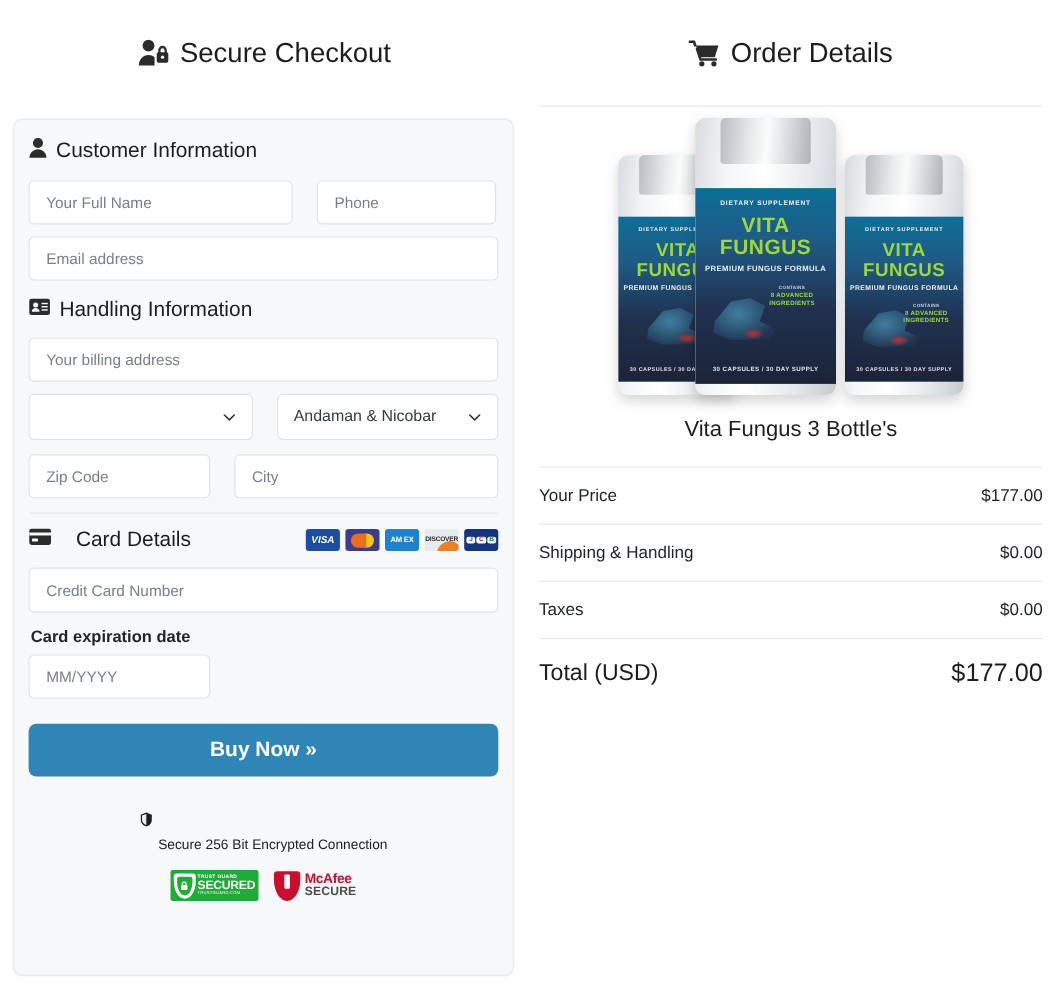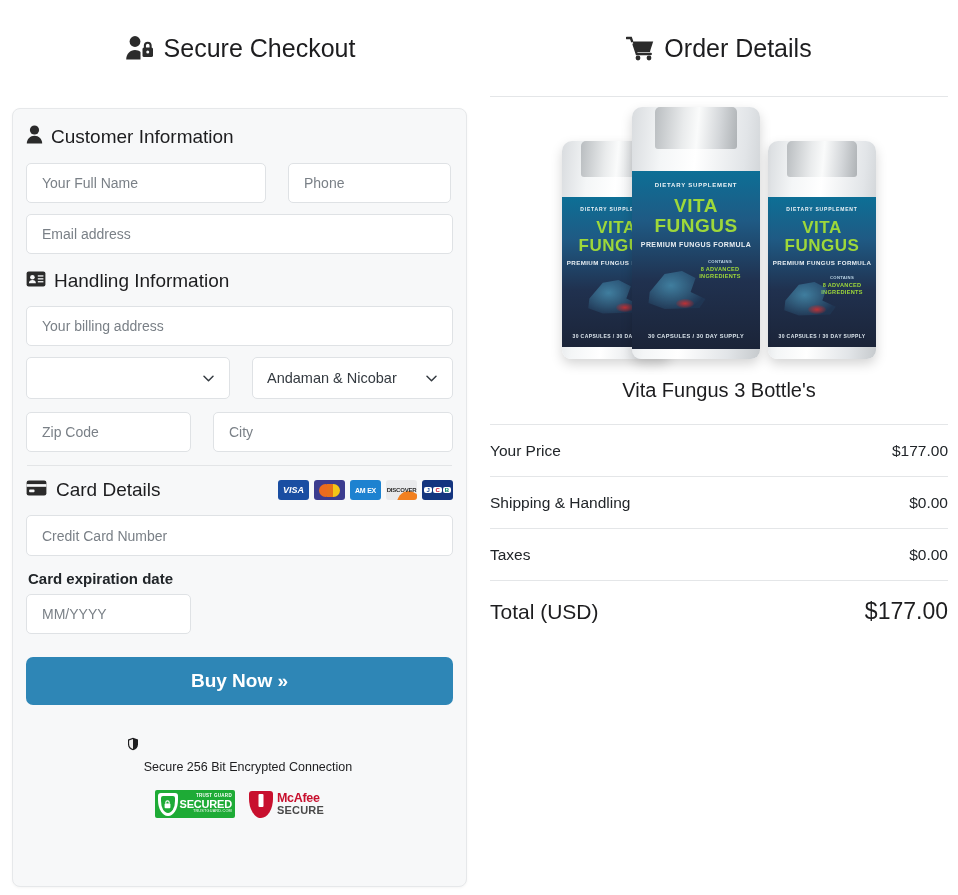--- a/index.html
+++ b/index.html
@@ -34,21 +34,21 @@
     box-shadow: 0 1px 3px rgba(0,0,0,0.045);
     padding: 14px 13px 0 13px;
   }
 
   .sec-head {
     display: flex; align-items: center; gap: 8px;
     font-size: 19px; font-weight: 400; color: #1d1d1f;
     margin: 2px 0 14px 0;
   }
   .sec-head.with-cards { justify-content: space-between; margin-top: 2px; }
-  .sec-head-left { display:flex; align-items:center; gap: 9px; }
+  .sec-head-left { display:flex; align-items:center; gap: 22px; }
 
   .row { display: flex; gap: 22px; margin-bottom: 11px; }
   .fld {
     height: 40px;
     background: #ffffff;
     border: 1px solid #dfe2e5;
     border-radius: 5px;
     font-size: 14px;
     color: #0f766e;
     padding: 12px 15px;
@@ -152,21 +152,21 @@
   .tg-shield {
     width: 20px; height: 23px; background:#fff;
     border-radius: 3px 3px 50% 50% / 3px 3px 70% 70%;
     display:flex; align-items:center; justify-content:center;
   }
   .tg-shield-in {
     width: 14px; height: 17px; background:#1eab36;
     border-radius: 2px 2px 50% 50% / 2px 2px 70% 70%;
     display:flex; align-items:center; justify-content:center;
   }
-  .tg-txt { display:flex; flex-direction:column; align-items:flex-end; line-height:1; color:#fff; }
+  .tg-txt { display:flex; flex-direction:column; align-items:flex-start; line-height:1; color:#fff; }
   .tg-t1 { font-size: 4.5px; font-weight:700; letter-spacing: 0.3px; }
   .tg-t2 { font-size: 11px; font-weight:700; letter-spacing: -0.2px; }
   .tg-t3 { font-size: 3.8px; letter-spacing: 0.2px; }
 
   .mc-badge { display:flex; align-items:center; gap: 4px; }
   .mc-shield {
     width: 24px; height: 27px; background:#c8102e;
     border-radius: 3px 3px 50% 50% / 3px 3px 72% 72%;
     position: relative;
   }

